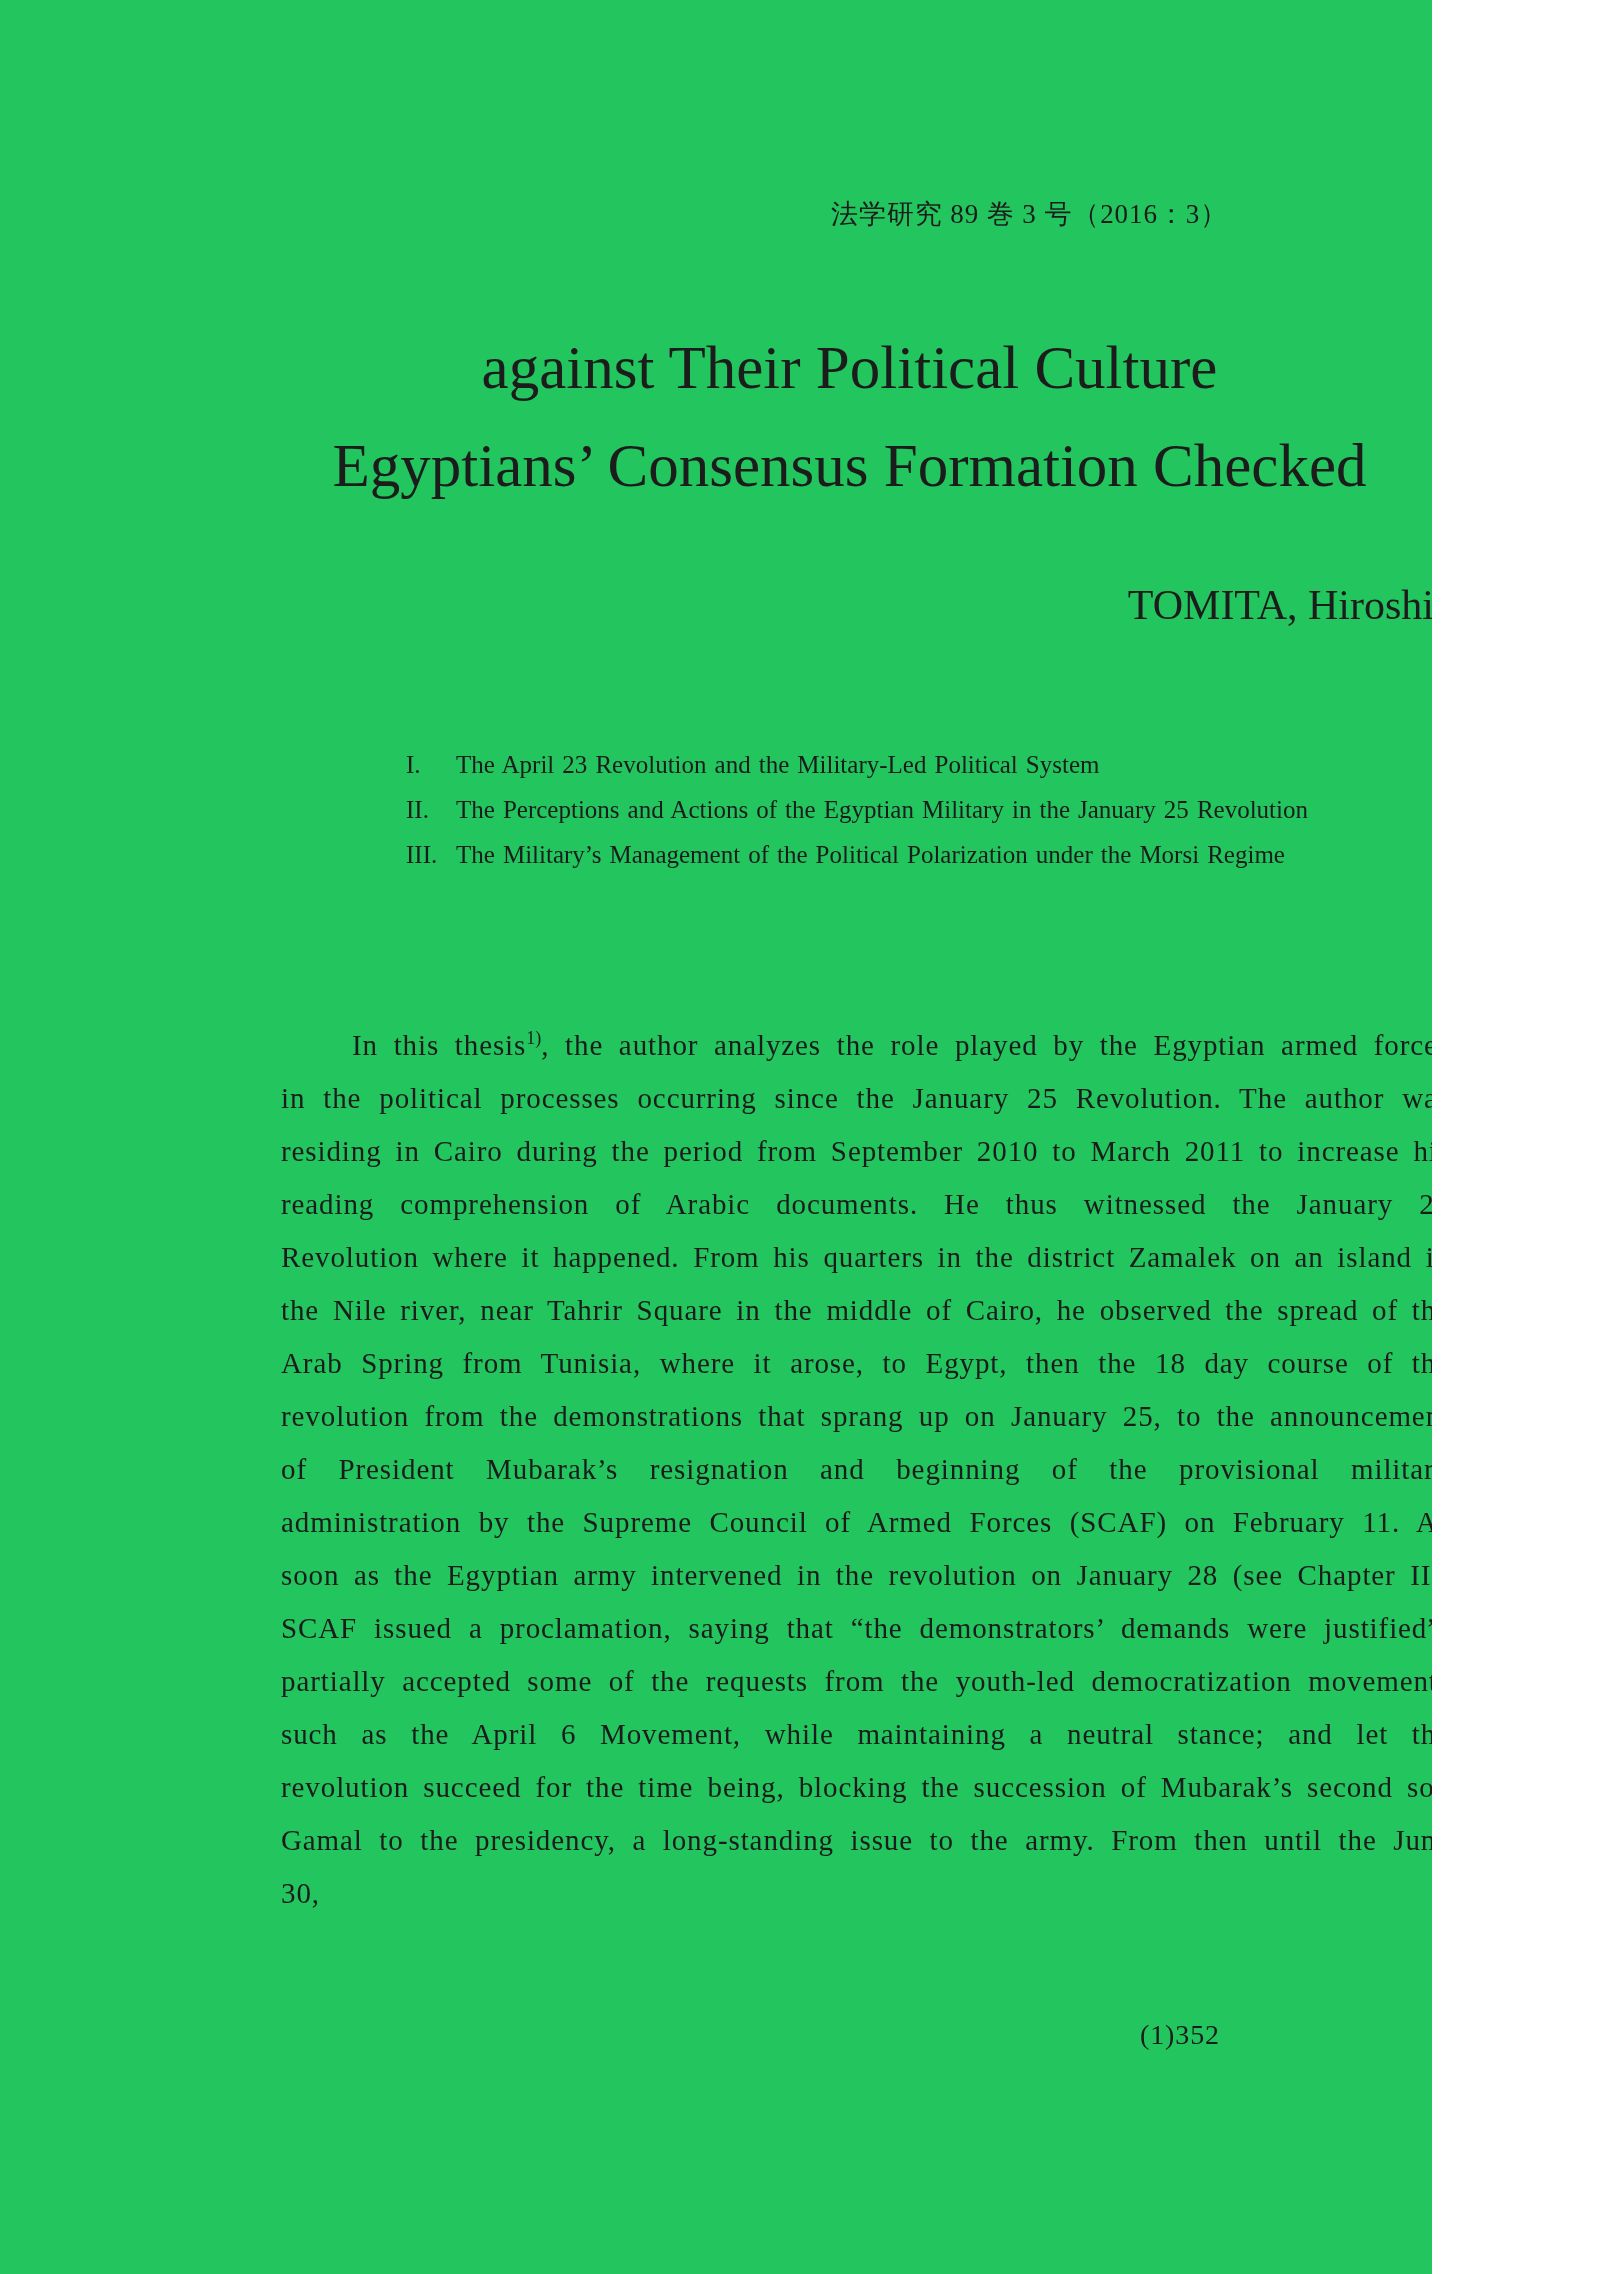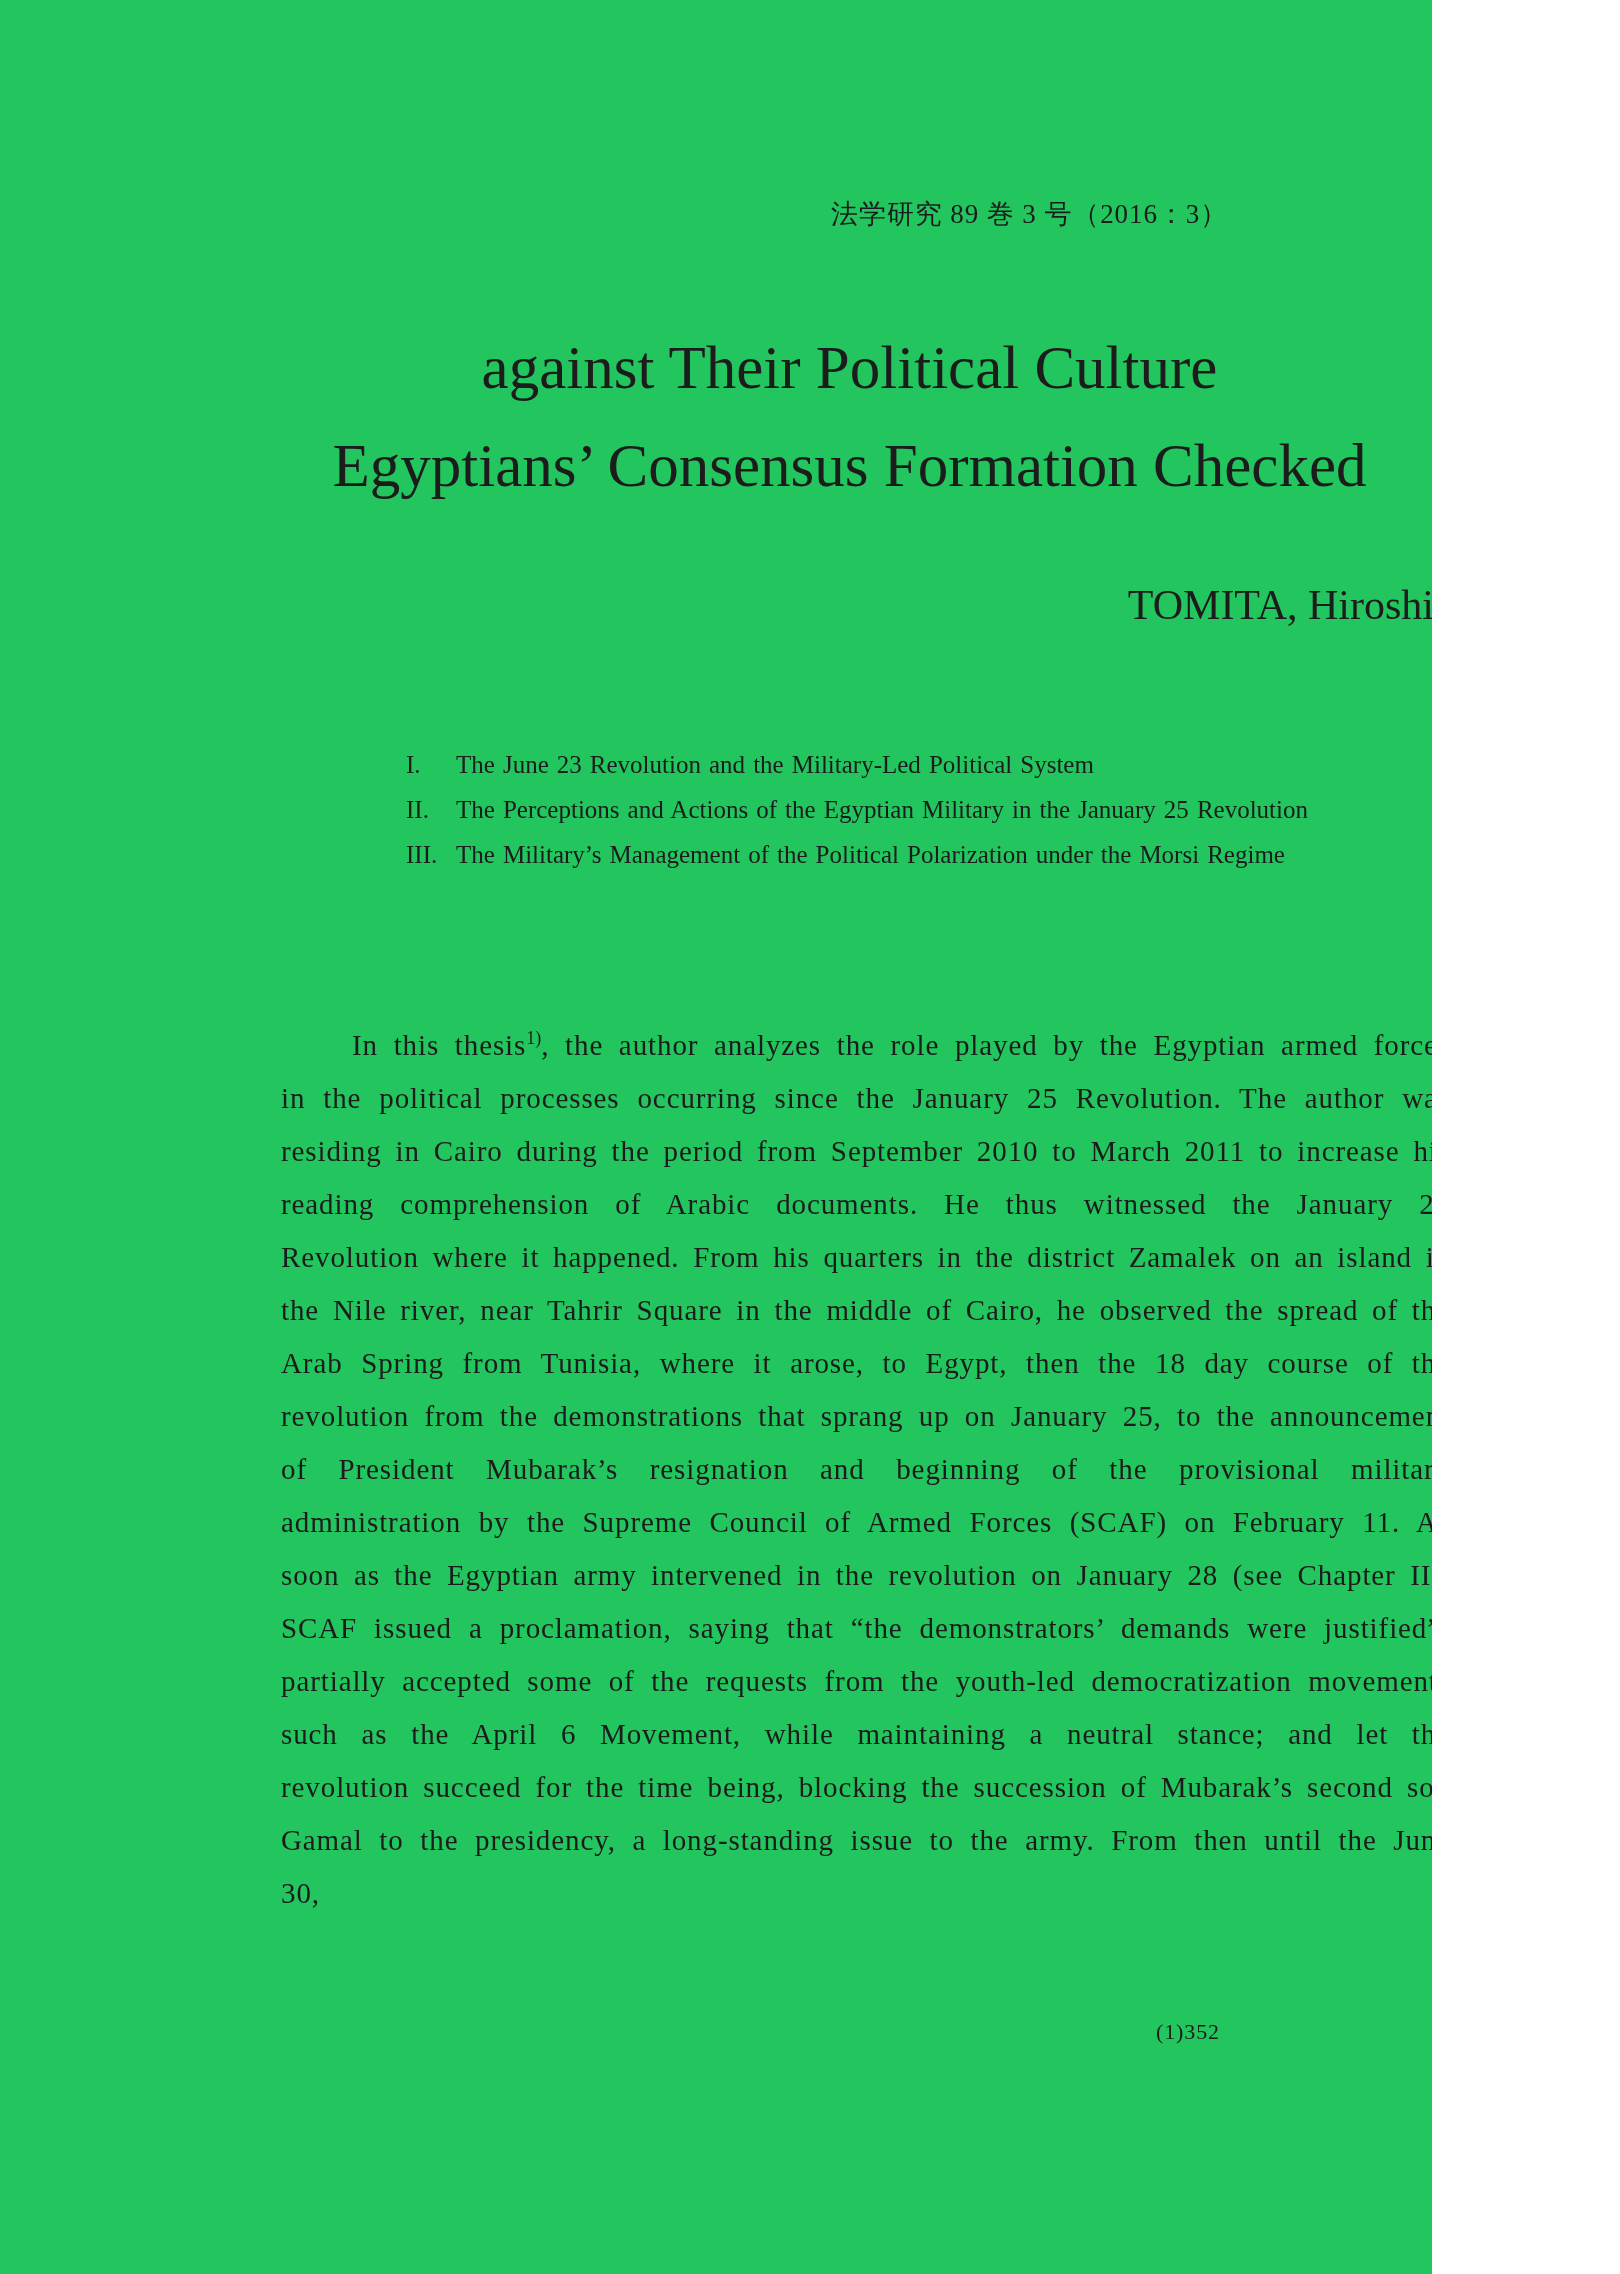--- a/index.html
+++ b/index.html
@@ -72,42 +72,42 @@
   .abstract sup {
     font-size: 0.62em;
     line-height: 0;
     letter-spacing: 0;
     vertical-align: super;
   }
   .page-number {
     position: absolute;
     top: 2019px;
     right: 212px;
-    font-size: 22px;
+    font-size: 28px;
     letter-spacing: 0.9px;
   }
 </style>
 </head>
 <body>
 
 <div class="page">
 
   <div class="journal-line">法学研究 89 巻 3 号（2016：3）</div>
 
   <h1 class="title">
     <span class="title-line">against Their Political Culture</span>
     <span class="title-line">Egyptians’ Consensus Formation Checked</span>
   </h1>
 
   <div class="author">TOMITA, Hiroshi</div>
 
   <div class="outline">
     <div class="outline-item">
       <span class="outline-num">I.</span>
-      <span class="outline-text">The June 23 Revolution and the Military-Led Political System</span>
+      <span class="outline-text">The April 23 Revolution and the Military-Led Political System</span>
     </div>
     <div class="outline-item">
       <span class="outline-num">II.</span>
       <span class="outline-text">The Perceptions and Actions of the Egyptian Military in the January 25 Revolution</span>
     </div>
     <div class="outline-item">
       <span class="outline-num">III.</span>
       <span class="outline-text">The Military’s Management of the Political Polarization under the Morsi Regime</span>
     </div>
   </div>

